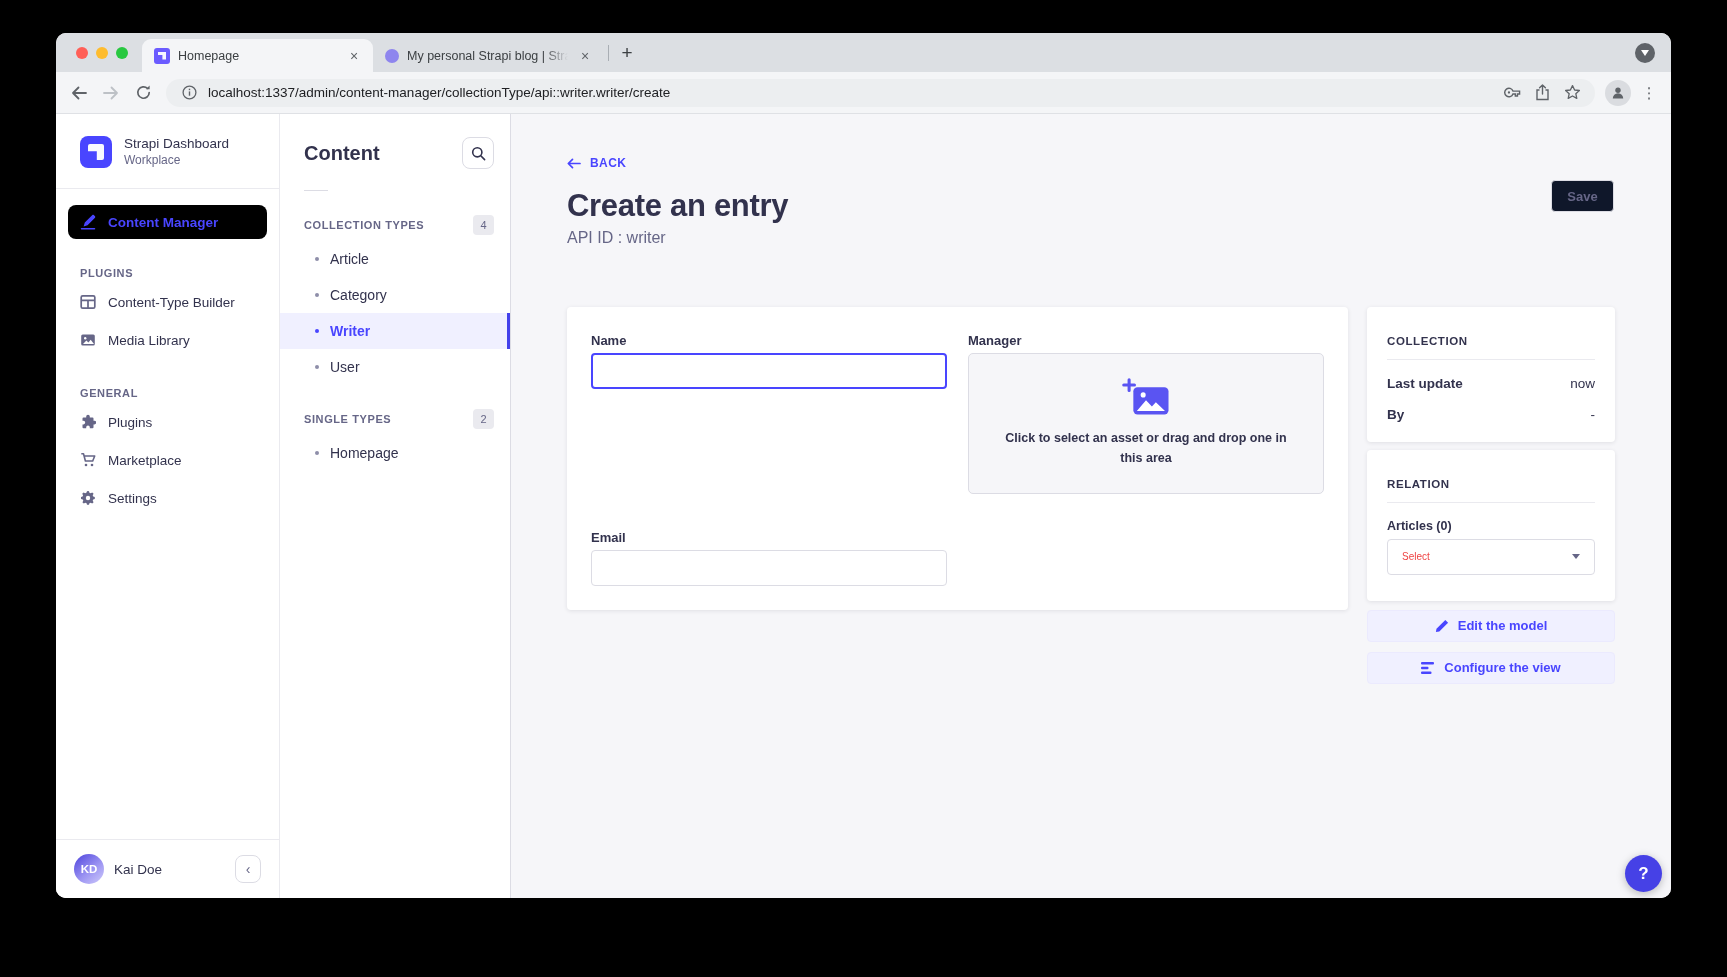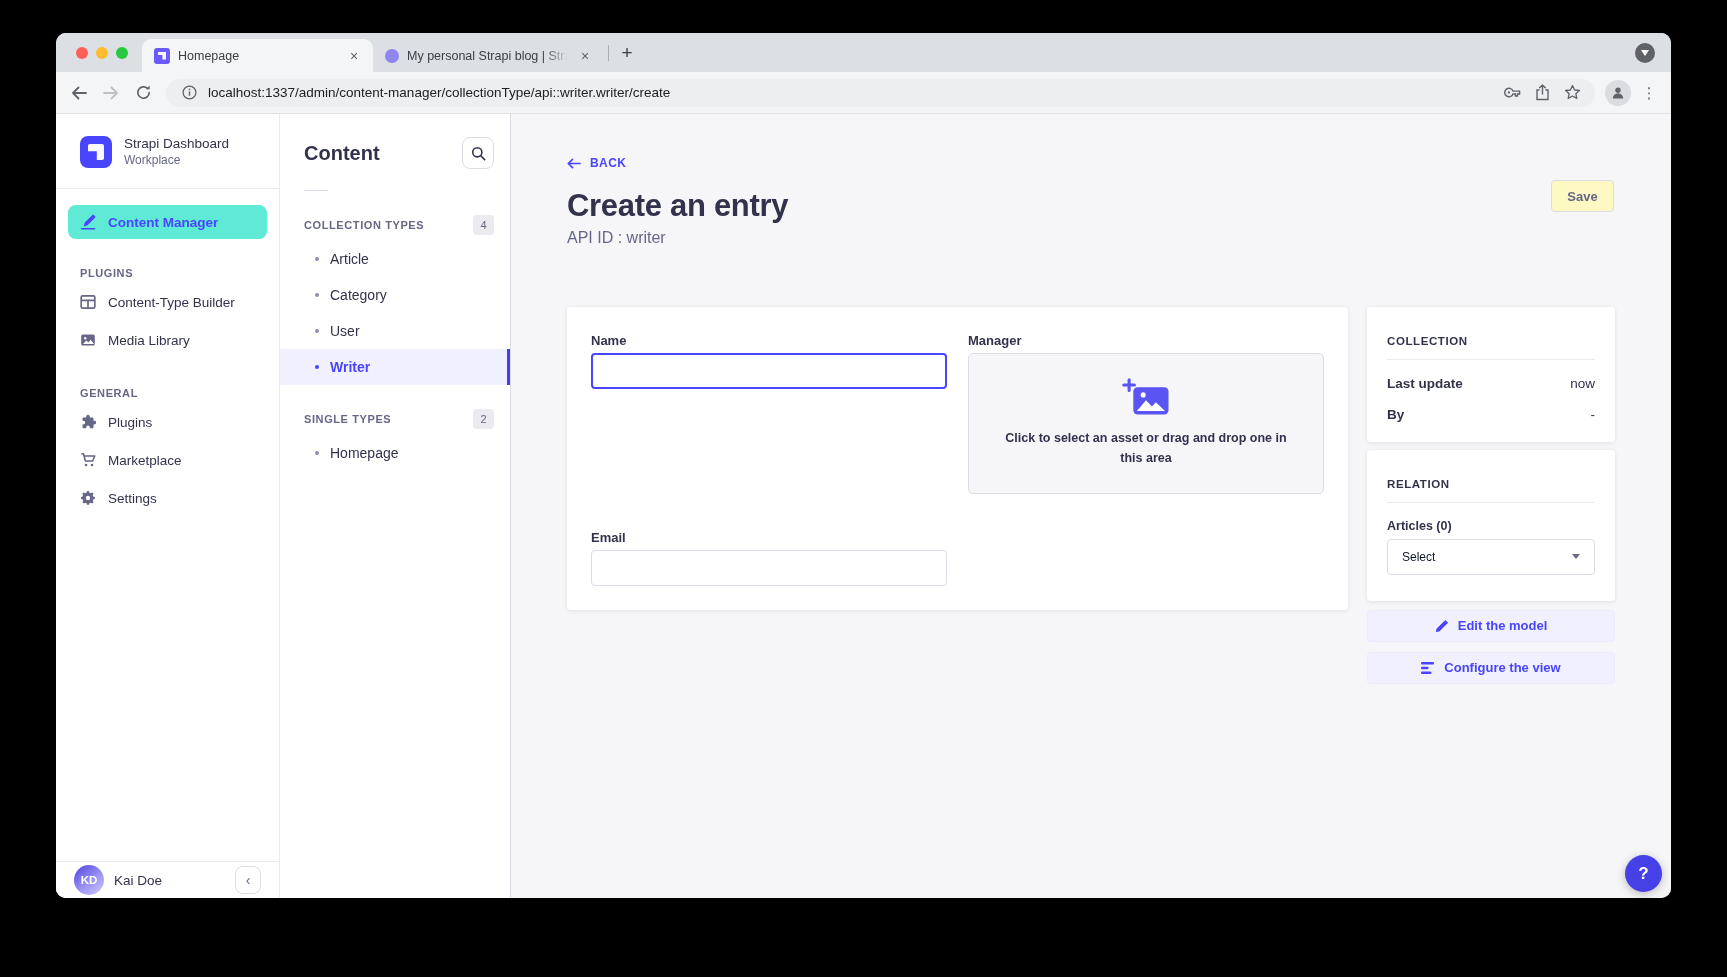--- a/index.html
+++ b/index.html
@@ -41,25 +41,25 @@
 
   
   .sidebar1 { width:224px; background:#fff; border-right:1px solid #EAEAEF; display:flex; flex-direction:column; flex-shrink:0; }
   .s1-header { padding:22px 24px 20px; display:flex; gap:12px; align-items:center; }
   .strapi-logo { width:32px; height:32px; border-radius:8px; background:#4945FF; position:relative; flex-shrink:0; }
   .strapi-logo::after { content:""; position:absolute; left:8px; top:8px; width:16px; height:16px; background:#fff;
       clip-path:polygon(0 0,100% 0,100% 100%,55% 100%,55% 45%,0 45%); border-radius:2px; opacity:.97; }
   .s1-app-name { font-size:13.5px; font-weight:normal; color:#32324D; line-height:1.25; }
   .s1-workspace { font-size:12px; color:#666687; line-height:1.25; }
   .s1-divider { height:1px; background:#EAEAEF; }
-  .cm-item { margin:16px 12px 0; background:#5eead4; border-radius:8px; padding:9px 12px; display:flex; gap:12px; align-items:center; color:#4945FF; font-weight:bold; font-size:13.5px; }
+  .cm-item { margin:16px 12px 0; background:#000000; border-radius:8px; padding:9px 12px; display:flex; gap:12px; align-items:center; color:#4945FF; font-weight:bold; font-size:13.5px; }
   .s1-section-label { margin:28px 24px 4px; font-size:11px; font-weight:bold; color:#666687; letter-spacing:.6px; }
   .s1-item { padding:11px 24px; display:flex; gap:12px; align-items:center; font-size:13.5px; color:#32324D; }
   .s1-item .ico, .cm-item .ico { width:16px; height:16px; display:flex; align-items:center; justify-content:center; flex-shrink:0; }
-  .s1-footer { margin-top:auto; border-top:1px solid #EAEAEF; padding:3px 18px; display:flex; align-items:center; gap:10px; }
+  .s1-footer { margin-top:auto; border-top:1px solid #EAEAEF; padding:14px 18px; display:flex; align-items:center; gap:10px; }
   .kd-avatar { width:30px; height:30px; border-radius:50%; background:linear-gradient(140deg,#5A50E0 10%,#9B93F2 55%,#CFCBFB 100%); color:#fff; font-size:11.5px; font-weight:bold; display:flex; align-items:center; justify-content:center; }
   .kd-name { font-size:13.5px; color:#32324D; }
   .collapse-btn { margin-left:auto; width:26px; height:28px; border:1px solid #DCDCE4; border-radius:8px; background:#fff; color:#666687; font-size:14px; display:flex; align-items:center; justify-content:center; }
 
   
   .sidebar2 { width:231px; background:#fff; border-right:1px solid #DCDCE4; flex-shrink:0; padding-top:23px; position:relative; }
   .s2-header { padding:0 16px 0 24px; display:flex; justify-content:space-between; align-items:center; }
   .s2-title { font-size:20px; font-weight:bold; color:#32324D; }
   .search-btn { width:32px; height:32px; border:1px solid #DCDCE4; border-radius:8px; background:#fff; display:flex; align-items:center; justify-content:center; }
   .s2-divider { width:24px; height:1px; background:#DCDCE4; margin:21px 0 0 24px; }
@@ -70,21 +70,21 @@
   .s2-item .bullet { width:4px; height:4px; border-radius:50%; background:#8E8EA9; flex-shrink:0; }
   .s2-item.active { background:#F0F0FF; color:#4945FF; font-weight:bold; }
   .s2-item.active .bullet { background:#4945FF; }
   .s2-item.active::after { content:""; position:absolute; right:0; top:0; bottom:0; width:3px; background:#4340EB; }
 
   
   .main { flex:1; position:relative; padding:34px 57px 0 56px; min-width:0; }
   .back-row { display:inline-flex; gap:9px; align-items:center; color:#4945FF; font-size:12px; font-weight:bold; letter-spacing:.4px;margin-top:8px; }
   .page-title { font-size:31px; font-weight:bold; color:#32324D; margin:15px 0 5px; letter-spacing:-.3px; }
   .page-subtitle { font-size:16px; color:#666687; }
-  .save-btn { position:absolute; top:66px; right:57px; width:63px; height:32px; background:#fef9c3; border:1px solid #DCDCE4; border-radius:4px; font-size:13px; color:#666687; font-weight:bold; font-family:inherit; display:flex; align-items:center; justify-content:center; }
+  .save-btn { position:absolute; top:66px; right:57px; width:63px; height:32px; background:#0f172a; border:1px solid #DCDCE4; border-radius:4px; font-size:13px; color:#666687; font-weight:bold; font-family:inherit; display:flex; align-items:center; justify-content:center; }
 
   .content-row { margin-top:60px; display:flex; gap:19px; align-items:flex-start; }
   .form-card { width:781px; background:#fff; border-radius:4px; box-shadow:0 1px 4px rgba(33,33,52,.1); padding:26px 24px 24px; flex-shrink:0; }
   .form-grid { display:grid; grid-template-columns:1fr 1fr; column-gap:21px; }
   .field-label { display:block; font-size:13px; font-weight:bold; color:#32324D; margin-bottom:5px; }
   .text-input { width:100%; height:36px; border:1px solid #DCDCE4; border-radius:4px; background:#fff; font-size:14px; padding:0 12px; font-family:inherit; color:#32324D; outline:none; }
   .text-input.focused { border:2px solid #4945FF; }
   .email-field { grid-column:1; margin-top:36px; }
   .upload-box { height:141px; background:#F6F6F9; border:1px solid #DCDCE4; border-radius:5px; display:flex; flex-direction:column; align-items:center; justify-content:center; gap:13px; text-align:center; padding:0 36px; }
   .upload-hint { font-size:12.5px; font-weight:bold; color:#32324D; line-height:1.55; max-width:330px; }
@@ -92,21 +92,21 @@
   .side-panel { width:248px; flex-shrink:0; }
   .panel-card { background:#fff; border-radius:4px; box-shadow:0 1px 4px rgba(33,33,52,.1); padding:20px; }
   .panel-card + .panel-card { margin-top:8px; }
   .panel-title { font-size:11.5px; font-weight:bold; color:#32324D; letter-spacing:.6px; margin:8px 0 12px; }
   .panel-divider { height:1px; background:#EAEAEF; }
   .info-row { display:flex; justify-content:space-between; align-items:center; margin-top:16px; font-size:13.5px; }
   .info-row .lbl { font-weight:bold; color:#32324D; }
   .info-row .val { color:#32324D; }
   .relation-field-label { font-size:12.5px; font-weight:bold; color:#32324D; margin-top:16px; }
   .relation-select { margin-top:6px; height:36px; border:1px solid #DCDCE4; border-radius:4px; background:#fff; display:flex; align-items:center; justify-content:space-between; padding:0 14px; margin-bottom:6px; }
-  .relation-select .ph { font-size:12px; color:#0f172a; }
+  .relation-select .ph { font-size:10px; color:#ef4444; }
   .caret-down { width:0; height:0; border-left:4.5px solid transparent; border-right:4.5px solid transparent; border-top:5.5px solid #666687; }
   .action-btn { margin-top:10px; height:32px; background:#F0F0FF; border:1px solid #EBEAFE; border-radius:4px; display:flex; align-items:center; justify-content:center; gap:9px; color:#4945FF; font-weight:bold; font-size:13px; }
   .action-btn.first { margin-top:9px; }
 
   .help-btn { position:absolute; right:9px; bottom:6px; width:37px; height:37px; border-radius:50%; background:#4641E6; color:#fff; font-size:17px; font-weight:bold; display:flex; align-items:center; justify-content:center; box-shadow:0 2px 8px rgba(0,0,0,.25); }
 </style>
 </head>
 <body>
 
 <div class="window">
@@ -285,27 +285,27 @@
         <span class="s2-badge">4</span>
       </div>
       <div class="s2-item">
         <span class="bullet"></span>
         <span>Article</span>
       </div>
       <div class="s2-item">
         <span class="bullet"></span>
         <span>Category</span>
       </div>
+      <div class="s2-item active">
+        <span class="bullet"></span>
+        <span>Writer</span>
+      </div>
       <div class="s2-item">
         <span class="bullet"></span>
         <span>User</span>
-      </div>
-      <div class="s2-item active">
-        <span class="bullet"></span>
-        <span>Writer</span>
       </div>
 
       <div class="s2-section-header">
         <span class="s2-section-label">SINGLE TYPES</span>
         <span class="s2-badge">2</span>
       </div>
       <div class="s2-item">
         <span class="bullet"></span>
         <span>Homepage</span>
       </div>

